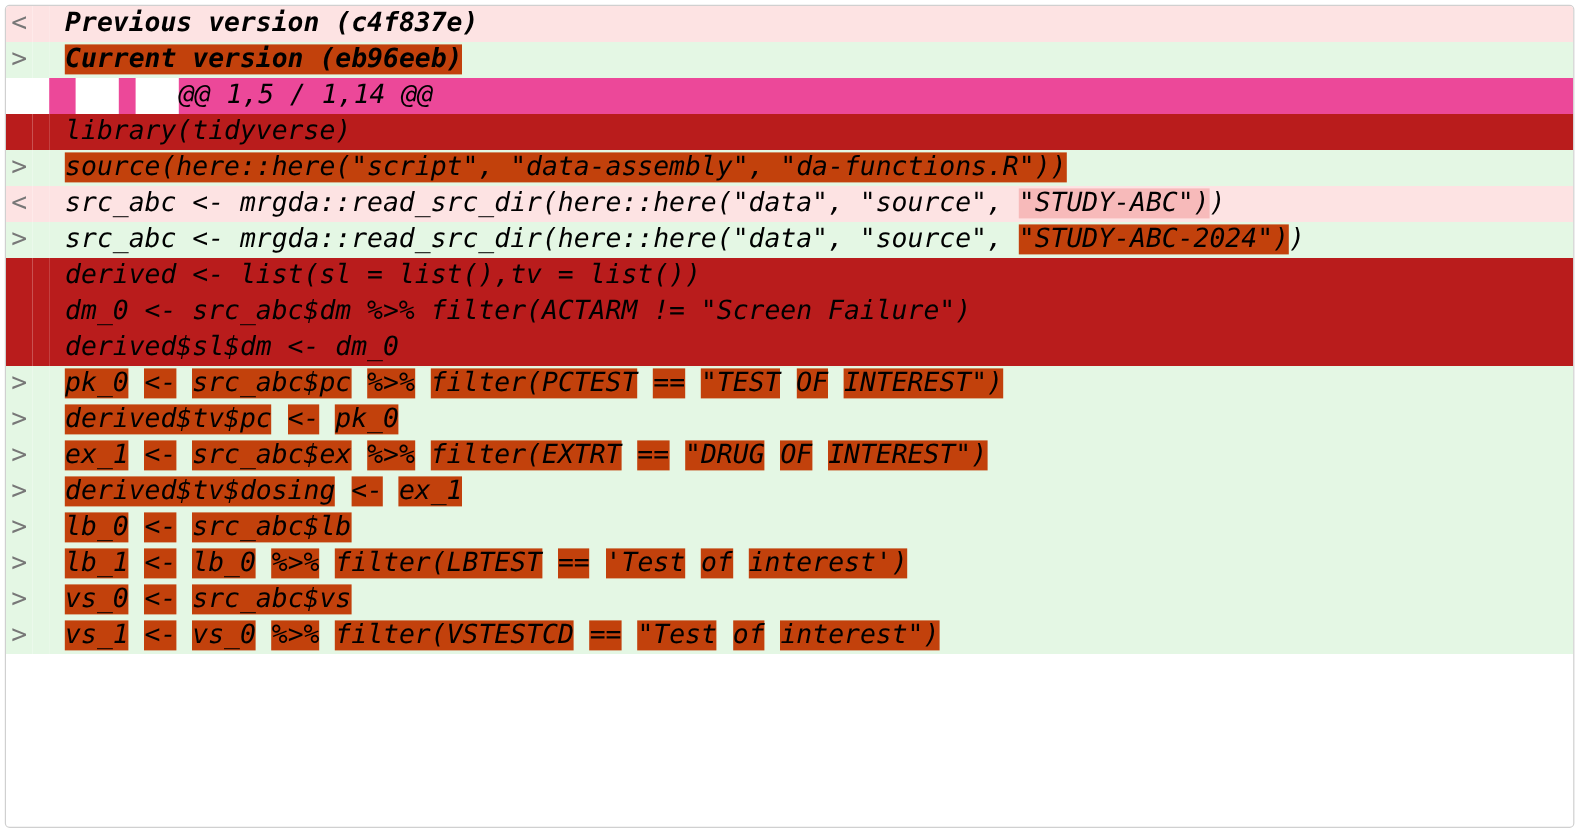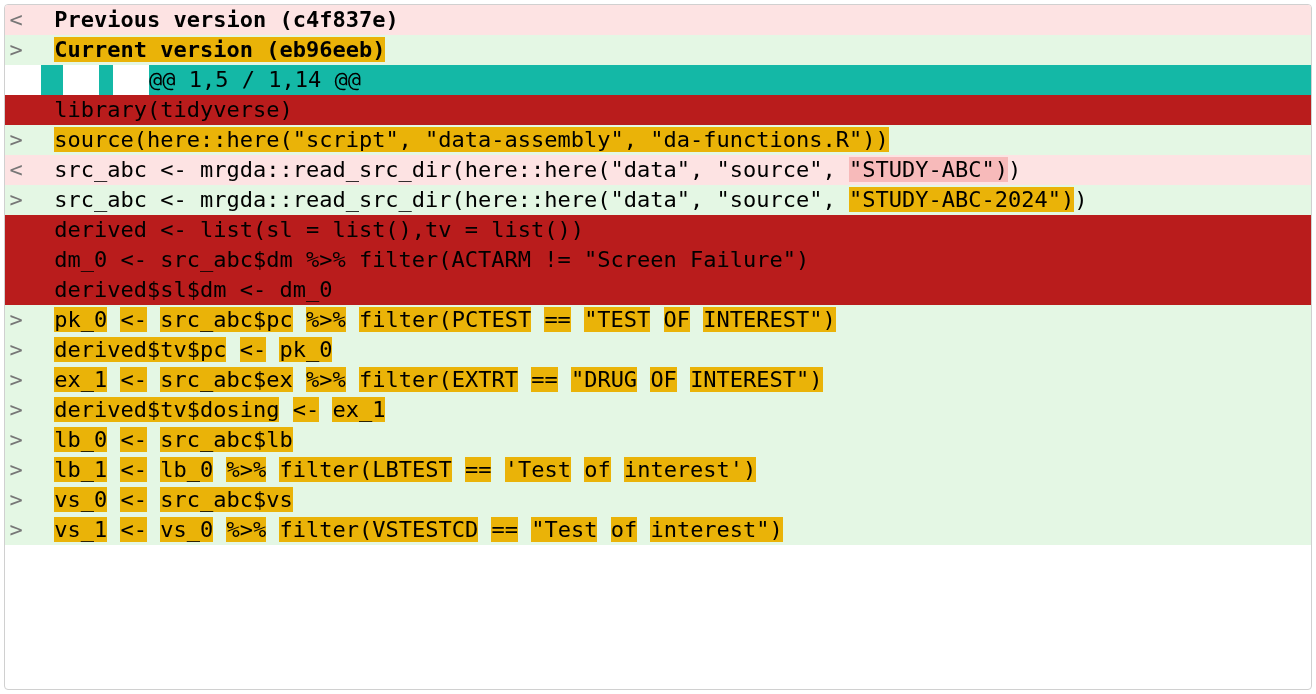--- a/index.html
+++ b/index.html
@@ -42,31 +42,32 @@
   }
   .sep {
     width: 14px;
     flex: 0 0 14px;
     box-sizing: border-box;
   }
   .content {
     flex: 1 1 auto;
     box-sizing: border-box;
     padding-right: 8px;
+    font-style: italic;
   }
   .bold { font-weight: 700; }
 
   
   .bg-red   { background: #fde3e3; }
   .bg-green { background: #e4f7e4; }
-  .bg-blue  { background: #14b8a6; margin-left: 36px; }
+  .bg-blue  { background: #ec4899; margin-left: 36px; }
   .bg-white { background: #b91c1c; }
 
   
-  .hl-green { background: #eab308; }
+  .hl-green { background: #c2410c; }
   .hl-red   { background: #f7baba; }
 
   .gutter.bg-red   { color: #777; }
   .gutter.bg-green { color: #777; }
 </style>
 </head>
 <body>
 
 <div class="frame">
   <div class="diff" id="diff-root"><div class="row"><div class="gutter bg-red">&lt;</div><div class="sep bg-red"></div><div class="content bg-red bold"><span> </span><span>Previous version (c4f837e)</span></div></div><div class="row"><div class="gutter bg-green">&gt;</div><div class="sep bg-green"></div><div class="content bg-green bold"><span> </span><span class="hl-green">Current version (eb96eeb)</span></div></div><div class="row"><div class="gutter bg-blue"></div><div class="sep bg-blue"></div><div class="content bg-blue"><span>@@ 1,5 / 1,14 @@</span></div></div><div class="row"><div class="gutter bg-white"></div><div class="sep bg-white"></div><div class="content bg-white"><span> library(tidyverse)</span></div></div><div class="row"><div class="gutter bg-green">&gt;</div><div class="sep bg-green"></div><div class="content bg-green"><span> </span><span class="hl-green">source(here::here("script", "data-assembly", "da-functions.R"))</span></div></div><div class="row"><div class="gutter bg-red">&lt;</div><div class="sep bg-red"></div><div class="content bg-red"><span> src_abc &lt;- mrgda::read_src_dir(here::here("data", "source", </span><span class="hl-red">"STUDY-ABC")</span><span>)</span></div></div><div class="row"><div class="gutter bg-green">&gt;</div><div class="sep bg-green"></div><div class="content bg-green"><span> src_abc &lt;- mrgda::read_src_dir(here::here("data", "source", </span><span class="hl-green">"STUDY-ABC-2024")</span><span>)</span></div></div><div class="row"><div class="gutter bg-white"></div><div class="sep bg-white"></div><div class="content bg-white"><span> derived &lt;- list(sl = list(),tv = list())</span></div></div><div class="row"><div class="gutter bg-white"></div><div class="sep bg-white"></div><div class="content bg-white"><span> dm_0 &lt;- src_abc$dm %&gt;% filter(ACTARM != "Screen Failure")</span></div></div><div class="row"><div class="gutter bg-white"></div><div class="sep bg-white"></div><div class="content bg-white"><span> derived$sl$dm &lt;- dm_0</span></div></div><div class="row"><div class="gutter bg-green">&gt;</div><div class="sep bg-green"></div><div class="content bg-green"><span> </span><span class="hl-green">pk_0</span><span> </span><span class="hl-green">&lt;-</span><span> </span><span class="hl-green">src_abc$pc</span><span> </span><span class="hl-green">%&gt;%</span><span> </span><span class="hl-green">filter(PCTEST</span><span> </span><span class="hl-green">==</span><span> </span><span class="hl-green">"TEST</span><span> </span><span class="hl-green">OF</span><span> </span><span class="hl-green">INTEREST")</span></div></div><div class="row"><div class="gutter bg-green">&gt;</div><div class="sep bg-green"></div><div class="content bg-green"><span> </span><span class="hl-green">derived$tv$pc</span><span> </span><span class="hl-green">&lt;-</span><span> </span><span class="hl-green">pk_0</span></div></div><div class="row"><div class="gutter bg-green">&gt;</div><div class="sep bg-green"></div><div class="content bg-green"><span> </span><span class="hl-green">ex_1</span><span> </span><span class="hl-green">&lt;-</span><span> </span><span class="hl-green">src_abc$ex</span><span> </span><span class="hl-green">%&gt;%</span><span> </span><span class="hl-green">filter(EXTRT</span><span> </span><span class="hl-green">==</span><span> </span><span class="hl-green">"DRUG</span><span> </span><span class="hl-green">OF</span><span> </span><span class="hl-green">INTEREST")</span></div></div><div class="row"><div class="gutter bg-green">&gt;</div><div class="sep bg-green"></div><div class="content bg-green"><span> </span><span class="hl-green">derived$tv$dosing</span><span> </span><span class="hl-green">&lt;-</span><span> </span><span class="hl-green">ex_1</span></div></div><div class="row"><div class="gutter bg-green">&gt;</div><div class="sep bg-green"></div><div class="content bg-green"><span> </span><span class="hl-green">lb_0</span><span> </span><span class="hl-green">&lt;-</span><span> </span><span class="hl-green">src_abc$lb</span></div></div><div class="row"><div class="gutter bg-green">&gt;</div><div class="sep bg-green"></div><div class="content bg-green"><span> </span><span class="hl-green">lb_1</span><span> </span><span class="hl-green">&lt;-</span><span> </span><span class="hl-green">lb_0</span><span> </span><span class="hl-green">%&gt;%</span><span> </span><span class="hl-green">filter(LBTEST</span><span> </span><span class="hl-green">==</span><span> </span><span class="hl-green">'Test</span><span> </span><span class="hl-green">of</span><span> </span><span class="hl-green">interest')</span></div></div><div class="row"><div class="gutter bg-green">&gt;</div><div class="sep bg-green"></div><div class="content bg-green"><span> </span><span class="hl-green">vs_0</span><span> </span><span class="hl-green">&lt;-</span><span> </span><span class="hl-green">src_abc$vs</span></div></div><div class="row"><div class="gutter bg-green">&gt;</div><div class="sep bg-green"></div><div class="content bg-green"><span> </span><span class="hl-green">vs_1</span><span> </span><span class="hl-green">&lt;-</span><span> </span><span class="hl-green">vs_0</span><span> </span><span class="hl-green">%&gt;%</span><span> </span><span class="hl-green">filter(VSTESTCD</span><span> </span><span class="hl-green">==</span><span> </span><span class="hl-green">"Test</span><span> </span><span class="hl-green">of</span><span> </span><span class="hl-green">interest")</span></div></div></div>

